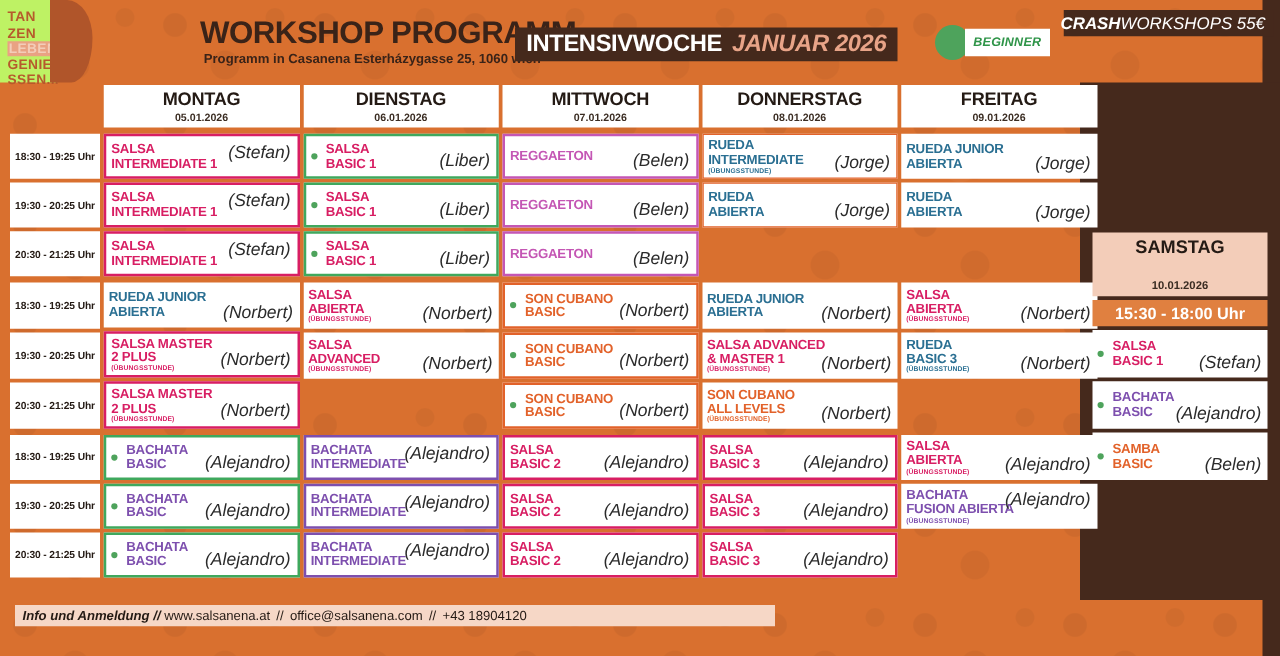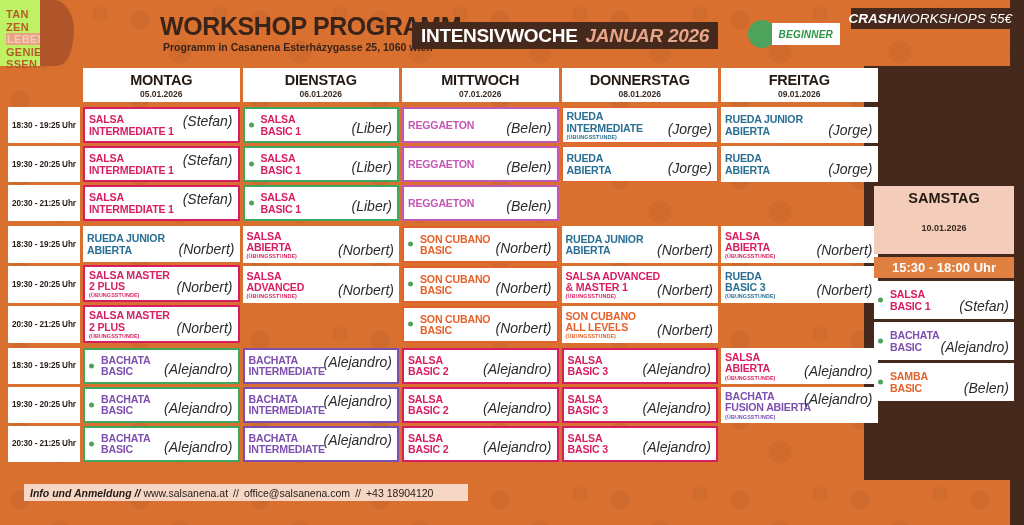--- a/index.html
+++ b/index.html
@@ -143,32 +143,32 @@
   .b-thinorange{ border:1.5px solid #e2622a; }
 
   .t-pink{ color:#d81e63; }
   .t-blue{ color:#2a6f92; }
   .t-magenta{ color:#c456b4; }
   .t-orange{ color:#e2622a; }
   .t-purple{ color:#7d4fae; }
 
   
   .sat{ position:absolute; left:874px; top:186px; width:140px; z-index:6; }
-  .sat-head{ background:#f3cdb9; text-align:center; padding:4px 0 21px; }
+  .sat-head{ background:#f3cdb9; text-align:center; padding:4px 0 4px; }
   .sat-head .d{ font-size:14.5px; font-weight:bold; color:#241a14; }
   .sat-head .dt{ font-size:9px; font-weight:bold; color:#3a2c22; margin-top:17px; }
   .sat-time{
     background:#e08040; color:#fff; text-align:center; font-size:13px; font-weight:bold;
     padding:3px 0; margin-top:3px;
   }
   .sat .cell{ margin-top:3px; min-height:38px; }
 
   
   .footer{
-    position:absolute; left:24px; top:484px; width:444px; height:17px;
+    position:absolute; left:12px; top:484px; width:608px; height:17px;
     background:#f6d7c6; display:flex; align-items:center; padding-left:6px;
     font-size:10.5px; color:#241a14; z-index:6; white-space:nowrap;
   }
   .footer i{ font-weight:bold; font-style:italic; margin-right:3px; }
 </style>
 </head>
 <body>
 
 <div class="page">
   <div class="pattern"></div>

